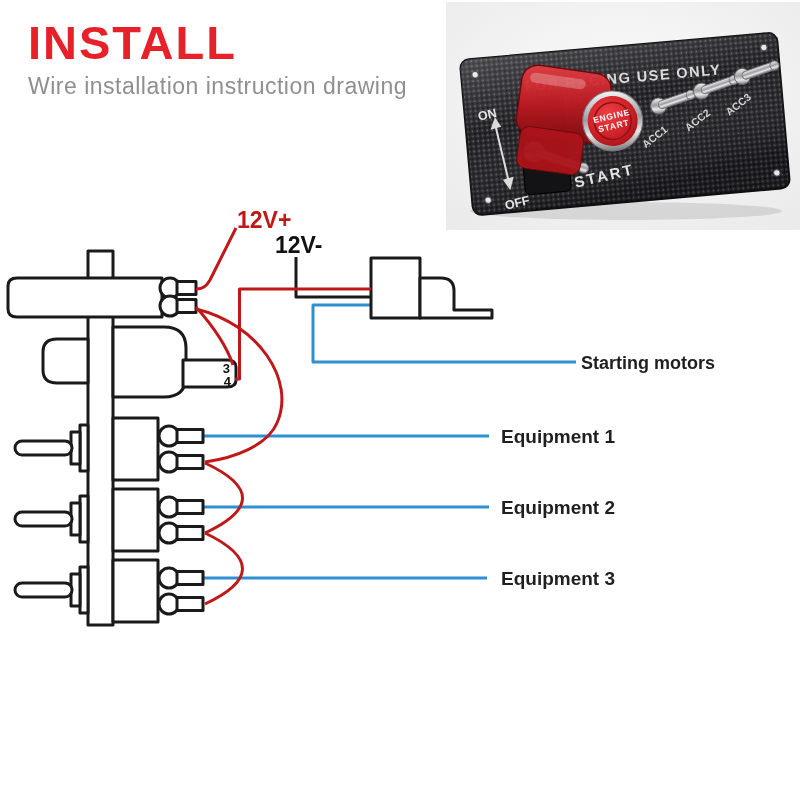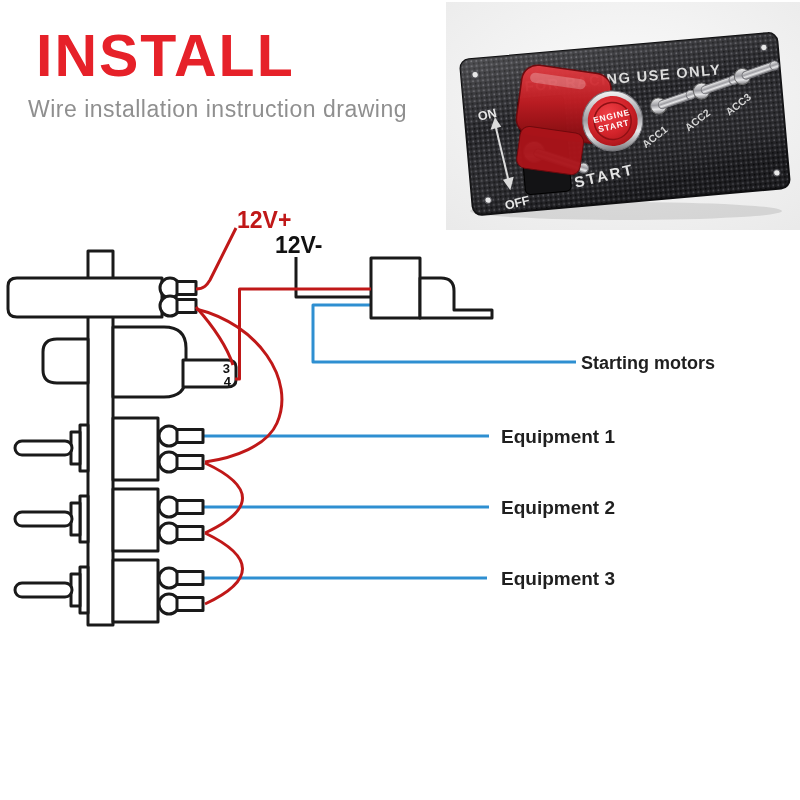--- a/index.html
+++ b/index.html
@@ -3,21 +3,21 @@
 <meta charset="utf-8">
 <style>
   html,body{margin:0;padding:0;}
   body{
     width:800px;height:800px;position:relative;background:#ffffff;
     font-family:"Liberation Sans","DejaVu Sans",sans-serif;
     overflow:hidden;
   }
   .header{position:absolute;left:28px;top:18px;width:420px;}
   .header .title{
-    margin:8px;color:#e62129;font-size:59px;font-weight:bold;
+    margin:0;color:#e62129;font-size:47px;font-weight:bold;
     letter-spacing:2px;line-height:1.05;
   }
   .header .subtitle{
     margin:6px 0 0 0;color:#8f8f8f;font-size:23px;font-weight:normal;
     letter-spacing:0.5px;
   }
   .photo-wrap{position:absolute;left:446px;top:2px;width:354px;height:228px;}
   .diagram-wrap{position:absolute;left:0;top:0;width:800px;height:684px;}
   svg{display:block;}
   text{font-family:"Liberation Sans","DejaVu Sans",sans-serif;}

